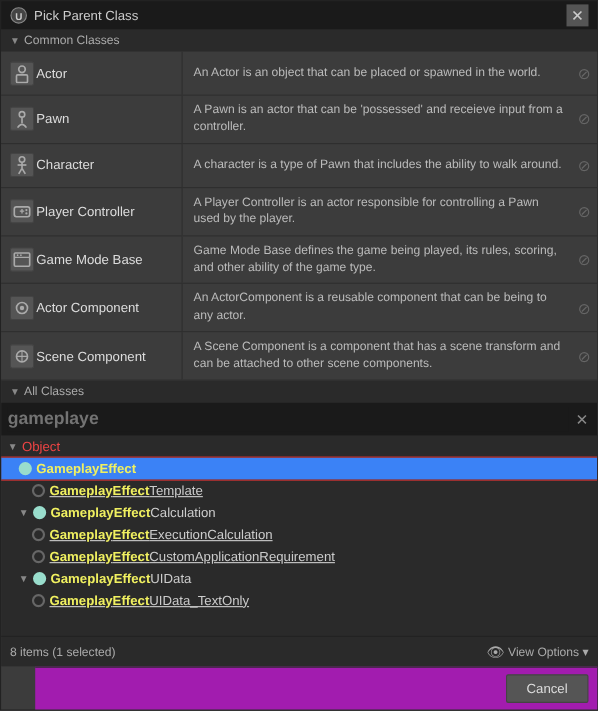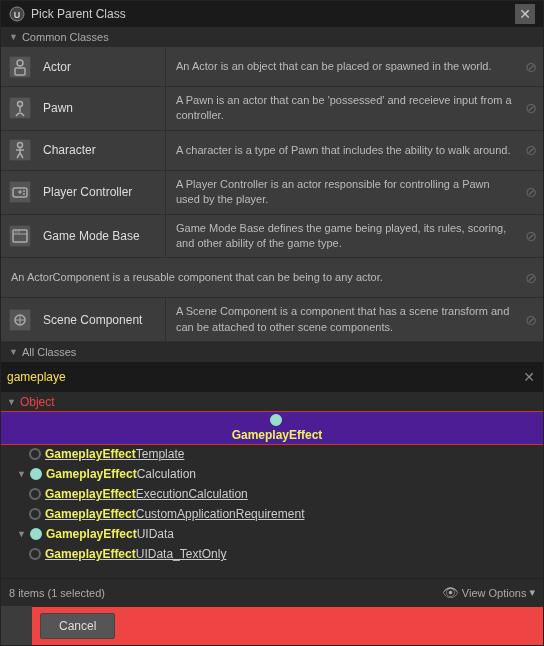--- a/index.html
+++ b/index.html
@@ -84,21 +84,21 @@
       border-bottom: 1px solid #2e2e2e;
       min-height: 40px;
     }
 
     .class-left {
       width: 165px;
       min-width: 165px;
       display: flex;
       align-items: center;
       padding: 4px 8px;
-      gap: 12px;
+      gap: 2px;
       border-right: 1px solid #2e2e2e;
     }
 
     .class-icon {
       width: 22px;
       height: 22px;
       background: #555;
       border: 1px solid #444;
       border-radius: 2px;
       display: flex;
@@ -150,23 +150,24 @@
       gap: 4px;
       flex-shrink: 0;
       position: relative;
     }
 
     .search-input {
       flex: 1;
       background: #1a1a1a;
       border: none;
       outline: none;
-      color: #fde047;
-      font-size: 12px;
+      color: #737373;
+      font-size: 16px;
       height: 22px;
+      font-weight: bold;
     }
 
     .search-clear {
       background: none;
       border: none;
       color: #888;
       cursor: pointer;
       font-size: 14px;
       line-height: 1;
       padding: 0 2px;
@@ -184,22 +185,21 @@
       align-items: center;
       padding: 2px 6px;
       min-height: 20px;
       cursor: pointer;
       color: #ccc;
       font-size: 12px;
       gap: 2px;
     }
 
     .tree-item.selected {
-      background: #4c1d95;
-      flex-direction: column;
+      background: #3b82f6;
     }
 
     .tree-item.highlighted {
       outline: 1px solid #e05050;
     }
 
     .tree-indent-1 { padding-left: 16px; }
     .tree-indent-2 { padding-left: 28px; text-decoration: underline; }
 
     .tree-circle {
@@ -256,22 +256,23 @@
       display: flex;
       align-items: center;
       gap: 3px;
     }
 
     .eye-icon {
       font-size: 13px;
     }
 
     .bottom-bar {
-      background: #ef4444;
-      display: flex;
+      background: #a21caf;
+      display: flex;
+      justify-content: flex-end;
       padding: 6px 8px;
       flex-shrink: 0;
       border-top: 1px solid #2a2a2a;
       margin-left: 31px;
     }
 
     .cancel-btn {
       background: #555;
       border: 1px solid #444;
       color: #ddd;
@@ -383,20 +384,29 @@
               <circle cx="8" cy="5" r="0.8" fill="#aaa"></circle>
             </svg>
         </div>
         <span class="class-name">Game Mode Base</span>
       </div>
       <div class="class-desc">Game Mode Base defines the game being played, its rules, scoring, and other ability of the game type.</div>
       <div class="class-info-icon">⊘</div>
     </div>
 
     <div class="class-row">
+      <div class="class-left">
+        <div class="class-icon">
+          <svg width="18" height="18" viewBox="0 0 18 18">
+              <circle cx="9" cy="9" r="5" fill="none" stroke="#aaa" stroke-width="1.5"></circle>
+              <circle cx="9" cy="9" r="2" fill="#aaa"></circle>
+            </svg>
+        </div>
+        <span class="class-name">Actor Component</span>
+      </div>
       <div class="class-desc">An ActorComponent is a reusable component that can be being to any actor.</div>
       <div class="class-info-icon">⊘</div>
     </div>
 
     <div class="class-row">
       <div class="class-left">
         <div class="class-icon">
           <svg width="18" height="18" viewBox="0 0 18 18">
               <circle cx="9" cy="9" r="5" fill="none" stroke="#aaa" stroke-width="1.5"></circle>
               <line x1="9" y1="4" x2="9" y2="14" stroke="#aaa" stroke-width="1"></line>

